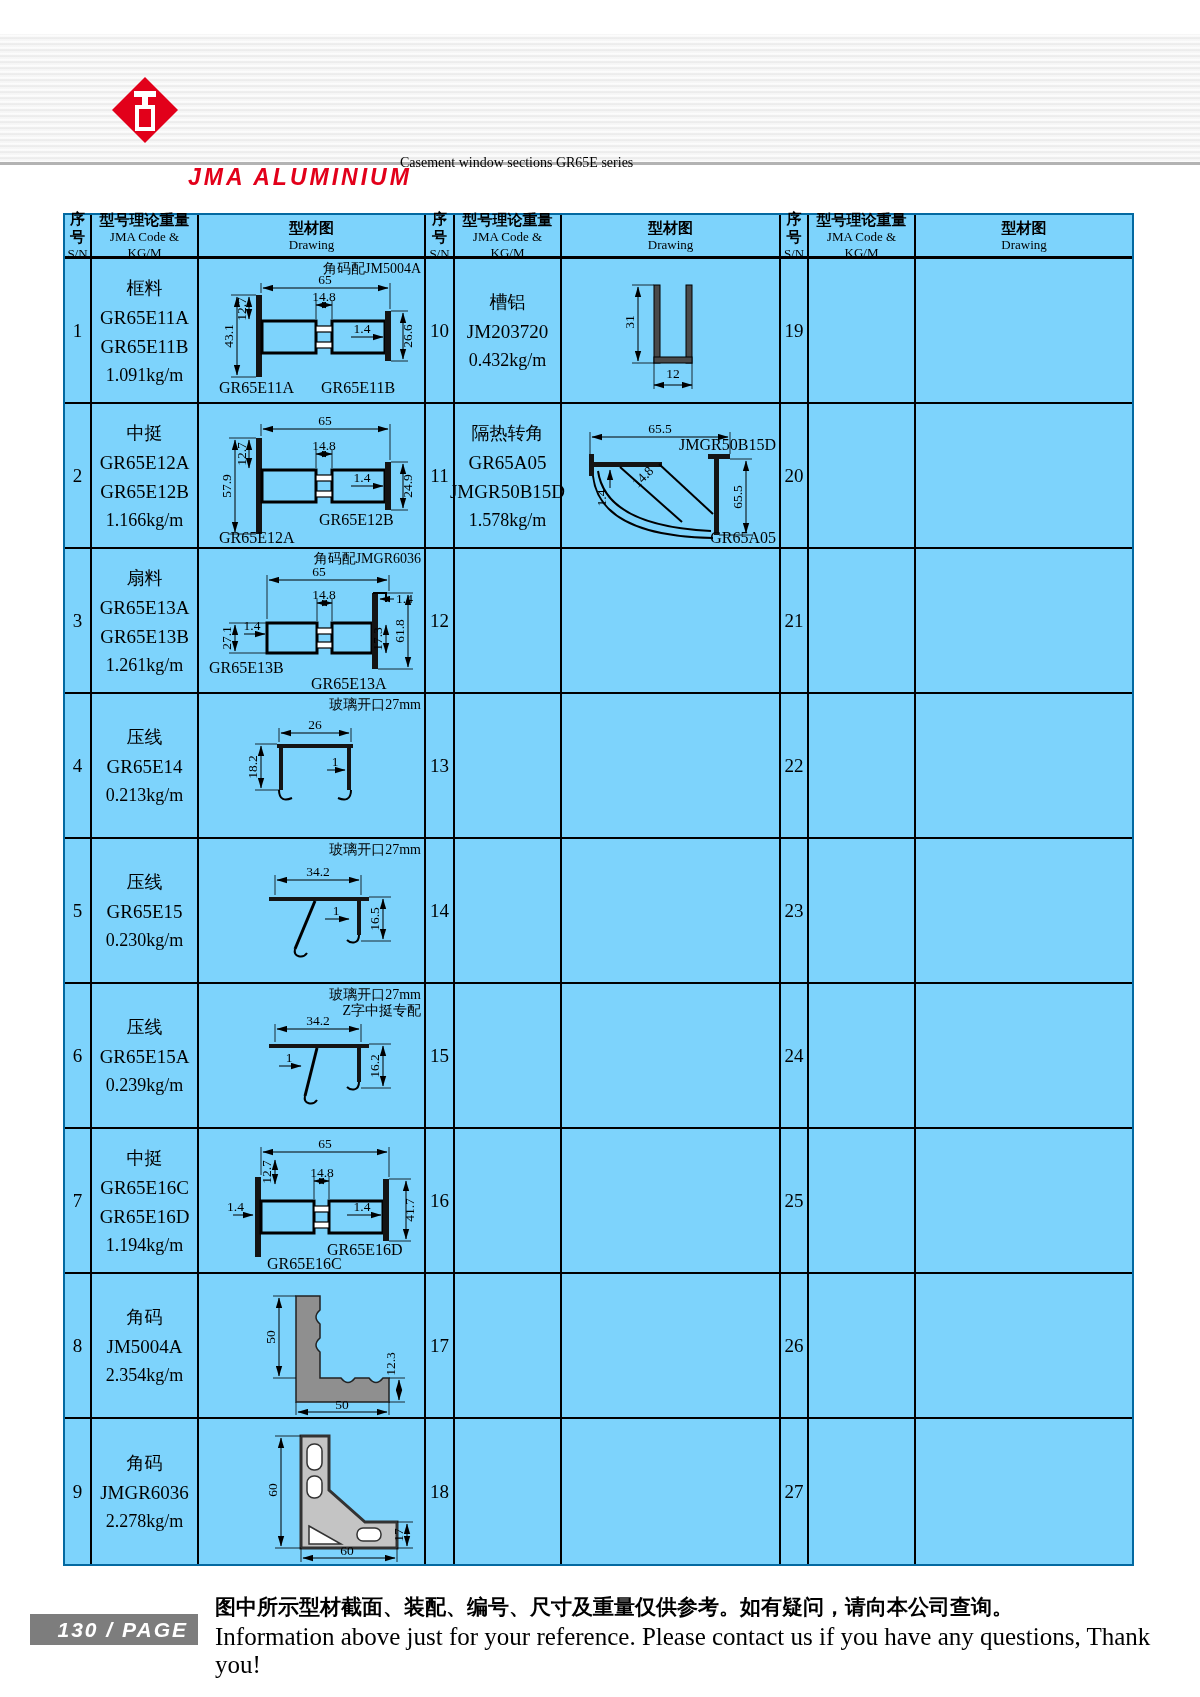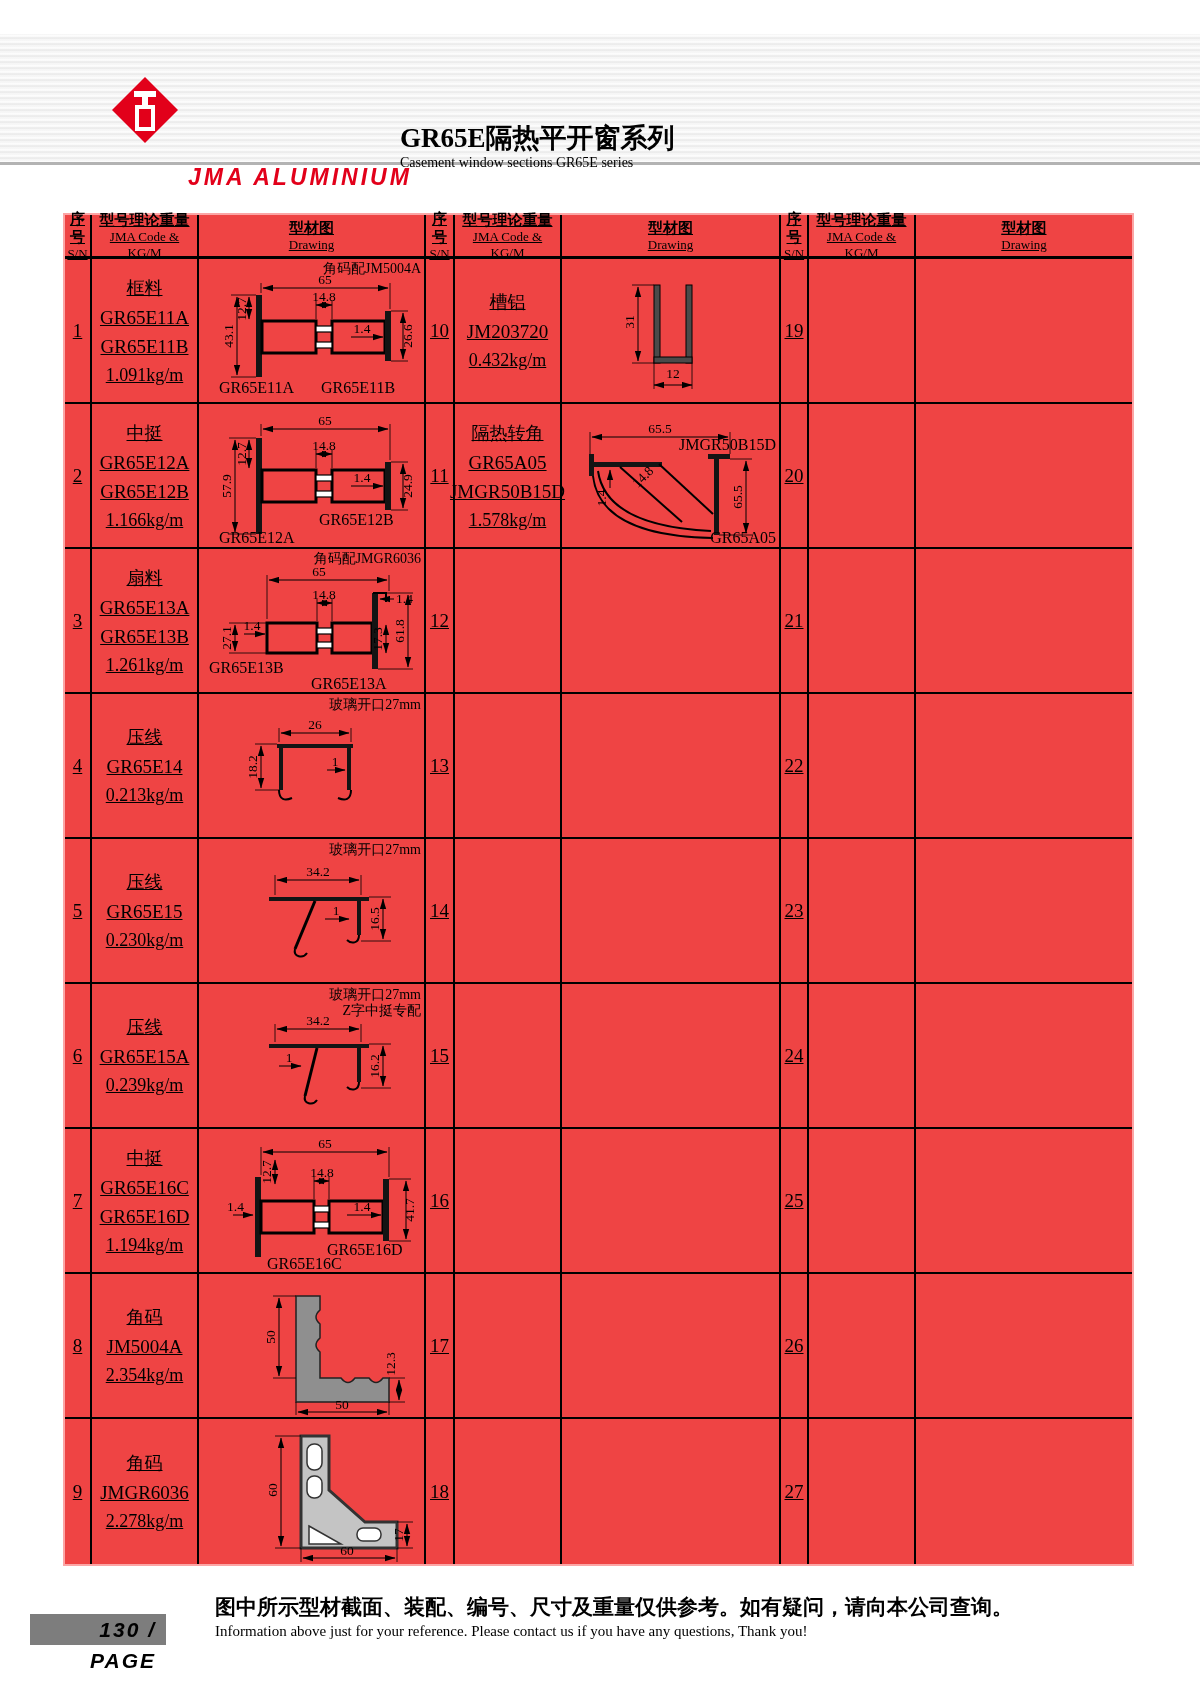--- a/index.html
+++ b/index.html
@@ -14,23 +14,23 @@
   .brand-cn{position:absolute;left:186px;top:82px;font-size:46px;font-weight:bold;
             letter-spacing:10px;color:#e2001a;font-family:"Liberation Sans",sans-serif;}
   .brand-en{position:absolute;left:188px;top:130px;font-size:23px;font-weight:bold;font-style:italic;
             letter-spacing:3px;color:#e2001a;}
   .title-cn{position:absolute;left:400px;top:86px;font-size:27px;font-weight:bold;
             font-family:"Liberation Serif","DejaVu Serif",serif;}
   .title-en{position:absolute;left:400px;top:121px;font-size:14px;
             font-family:"Liberation Serif","DejaVu Serif",serif;}
 
   
-  .tbl{position:absolute;left:63px;top:213px;border:2px solid #fca5a5;display:grid;
+  .tbl{position:absolute;left:63px;top:213px;border:2px solid #0369a1;display:grid;
        grid-template-columns:27px 107px 227px 29px 107px 219px 28px 107px 216px;
-       grid-template-rows:44px repeat(9,145px);background:#ef4444;text-decoration:underline;}
+       grid-template-rows:44px repeat(9,145px);background:#7dd3fc;}
   .tbl>div{border-right:2px solid #000;border-bottom:2px solid #000;box-sizing:border-box;
            display:flex;flex-direction:column;align-items:center;justify-content:center;}
   .tbl>div:nth-child(9n){border-right:none;}
   .tbl>div:nth-child(n+82){border-bottom:none;}
   .hd{border-bottom-width:3px !important;text-align:center;line-height:1.2;}
   .hd .cn{font-size:15px;font-weight:600;}
   .hd .en{font-size:13px;font-family:"Liberation Serif","DejaVu Serif",serif;}
   .sn{font-size:19px;font-family:"Liberation Serif","DejaVu Serif",serif;}
   .code{text-align:center;gap:7px;font-family:"Liberation Serif","DejaVu Serif",serif;}
   .code .nm{font-size:18px;}
@@ -45,46 +45,45 @@
   svg .fs{fill:#141414;}
   svg .br{fill:#fff;stroke:#000;stroke-width:1.2;}
   svg .dl{stroke:#000;stroke-width:1;fill:none;}
   svg .xl{stroke:#000;stroke-width:0.8;fill:none;}
   svg text{font-family:"Liberation Serif","DejaVu Serif",serif;fill:#000;}
   svg .dt{font-size:13.5px;}
   svg .nt{font-size:14px;}
   svg .lb{font-size:16px;}
 
   
-  .pagebox{position:absolute;left:30px;top:1614px;width:136px;height:31px;background:#7d7d7d;
-           color:#000000;font-weight:bold;font-style:italic;font-size:21px;letter-spacing:2px;
+  .pagebox{position:absolute;left:30px;top:1614px;width:168px;height:31px;background:#7d7d7d;
+           color:#ffffff;font-weight:bold;font-style:italic;font-size:21px;letter-spacing:2px;
            text-align:right;line-height:31px;padding-right:10px;box-sizing:border-box;padding-left:8px;}
   .fnote-cn{position:absolute;left:215px;top:1593px;font-size:21px;font-weight:bold;}
-  .fnote-en{position:absolute;left:215px;top:1623px;font-size:15px;
+  .fnote-en{position:absolute;left:215px;top:1623px;font-size:25px;
             font-family:"Liberation Serif","DejaVu Serif",serif;}
 </style>
 </head>
 <body>
 
 <svg width="0" height="0" style="position:absolute">
   <defs>
     <marker id="arw" viewBox="0 0 10 6" refX="9.5" refY="3" markerWidth="11" markerHeight="7" orient="auto-start-reverse">
       <path d="M0,0 L10,3 L0,6 Z" fill="#000"></path>
     </marker>
   </defs>
 </svg>
 
 <div class="band">
   <svg class="abs" style="left:112px;top:43px" width="66" height="66">
     <polygon points="33,0 66,33 33,66 0,33" fill="#e2001a"></polygon>
     <path d="M22,14 h22 v6 h-8 v8 h-6 v-8 h-8 z" fill="#fff"></path>
     <rect x="25" y="30" width="16" height="22" fill="none" stroke="#fff" stroke-width="4"></rect>
   </svg>
   <div class="brand-en">JMA ALUMINIUM</div>
-  <div class="title-cn">GR65E隔热平开窗系列</div>
   <div class="title-en">Casement window sections GR65E series</div>
 </div>
 
 <div class="tbl">
 
   <div class="hd">
       <span class="cn">序号</span>
       <span class="en">S/N</span>
     </div>
   <div class="hd">

